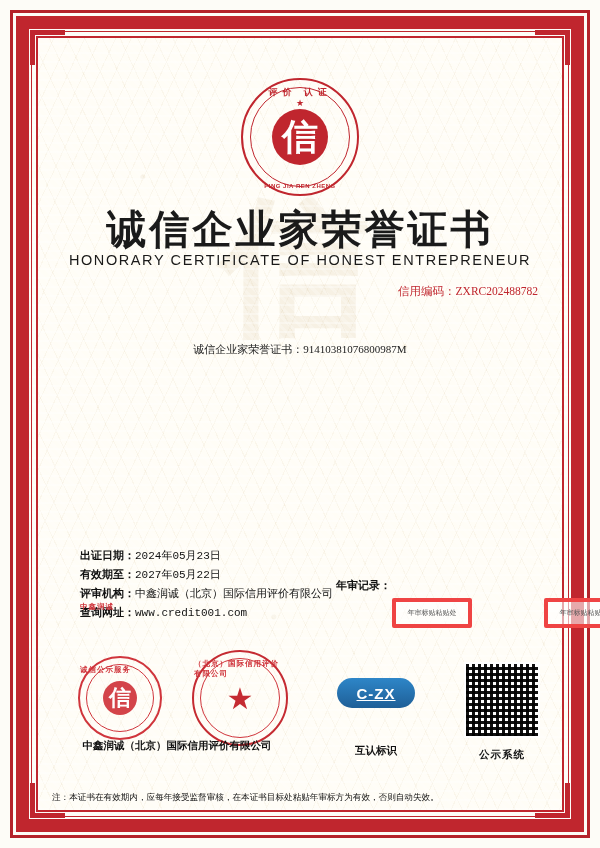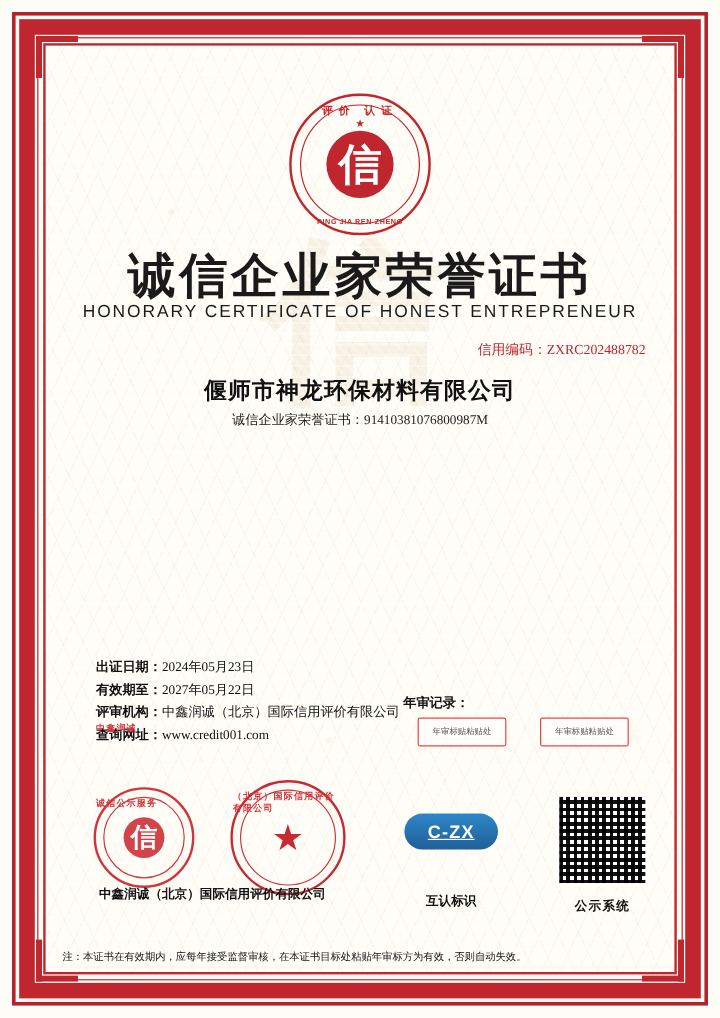--- a/index.html
+++ b/index.html
@@ -230,20 +230,21 @@
   }
 
   
   .info {
     position: absolute;
     left: 80px;
     top: 548px;
     font-size: 11px;
     color: #111;
     line-height: 17px;
+    font-family: Liberation Mono, monospace;
   }
   .info-row {
     white-space: nowrap;
     margin-bottom: 2px;
   }
   .info-row .lbl { font-weight: bold; }
   .annual {
     position: absolute;
     left: 336px;
     top: 578px;
@@ -254,28 +255,29 @@
   .stamp-boxes {
     position: absolute;
     left: 348px;
     top: 598px;
     display: flex;
     gap: 28px;
   }
   .stamp-box {
     width: 72px;
     height: 22px;
-    border: 1px solid #ef4444;
+    border: 4px solid #ef4444;
     border-radius: 2px;
     display: flex;
     align-items: center;
     justify-content: center;
     font-size: 7px;
     color: #555;
     background: rgba(255,255,255,0.6);
+    margin-left: 44px;
   }
 
   
   .bottom {
     position: absolute;
     left: 44px;
     right: 44px;
     bottom: 64px;
     height: 130px;
   }
@@ -434,21 +436,20 @@
     <div class="seal-bottom-text">PING JIA REN ZHENG</div>
   </div>
 
   <div class="title-cn">诚信企业家荣誉证书</div>
   <div class="title-en">HONORARY CERTIFICATE OF HONEST ENTREPRENEUR</div>
 
   <div class="credit-no">
     <span>信用编码：</span><span class="num">ZXRC202488782</span>
   </div>
 
-  <div class="company">偃师市神龙环保材料有限公司</div>
   <div class="uscc">
     <span>诚信企业家荣誉证书：</span><span>91410381076800987M</span>
   </div>
 
 
   <div class="info">
     <div class="info-row">
       <span class="lbl">出证日期：</span><span>2024年05月23日</span>
     </div>
     <div class="info-row">

